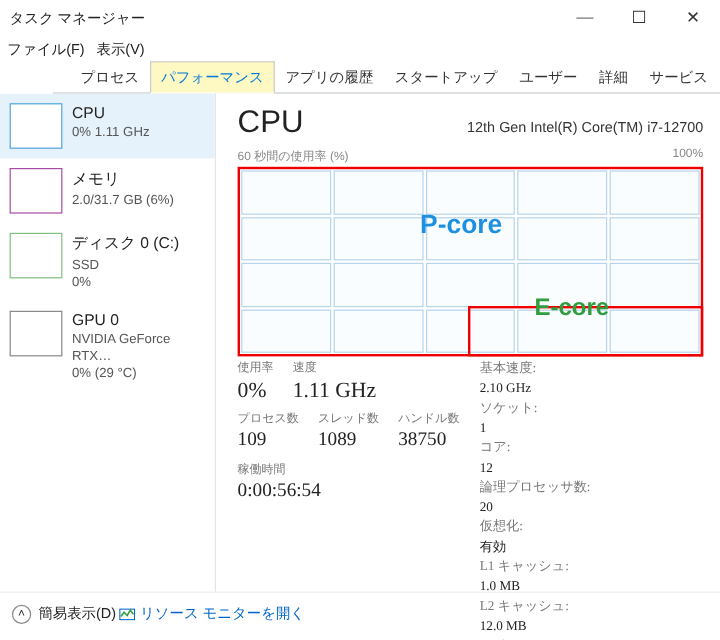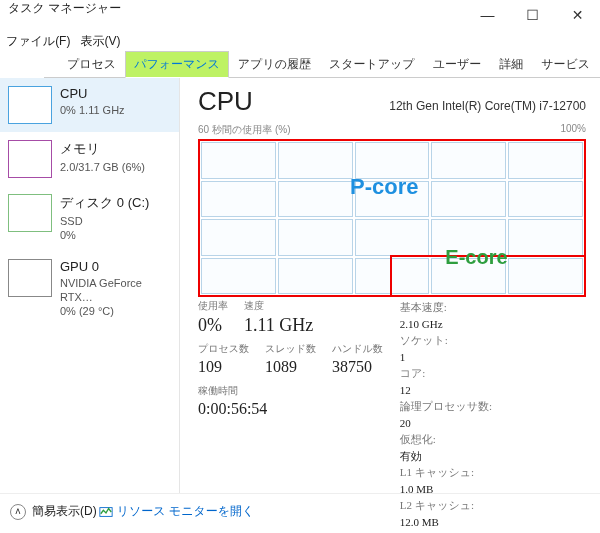--- a/index.html
+++ b/index.html
@@ -1,25 +1,25 @@
 <!DOCTYPE html>
 <html><head>
 <meta charset="utf-8">
 <style>
   * { box-sizing: border-box; margin: 0; padding: 0; }
   body { font-family: "Yu Gothic UI", "Meiryo", sans-serif; font-size: 12px; color: #222; background: #fff; width: 600px; height: 533px; overflow: hidden; }
-  .titlebar { display: flex; align-items: flex-start; height: 30px; padding-left: 8px; }
+  .titlebar { display: flex; align-items: center; height: 30px; padding-left: 8px; font-family: Liberation Serif, serif; }
   .titlebar-title { font-size: 12px; flex: 1; }
   .win-controls { display: flex; }
   .win-btn { width: 45px; height: 30px; display: flex; align-items: center; justify-content: center; font-size: 14px; color: #333; }
   .menubar { display: flex; padding-left: 6px; height: 22px; align-items: center; }
   .menubar span { margin-right: 10px; font-size: 12px; }
   .tabbar { display: flex; border-bottom: 1px solid #ccc; padding-left: 14px; height: 26px; align-items: flex-end; margin-left: 44px; }
   .tab { padding: 4px 8px; font-size: 12px; color: #333; border: 1px solid transparent; border-bottom: none; cursor: default; }
-  .tab.active { border: 1px solid #ccc; border-bottom: 1px solid #fff; background: #bef264; margin-bottom: -1px; color: #0078d7; }
+  .tab.active { border: 1px solid #ccc; border-bottom: 1px solid #fff; background: #fef9c3; margin-bottom: -1px; color: #0078d7; }
   .body { display: flex; height: 415px; }
   .sidebar { width: 180px; border-right: 1px solid #e5e5e5; overflow-y: auto; }
   .side-item { display: flex; padding: 8px 8px; border-bottom: none; cursor: default; }
   .side-item.active { background: #e6f2fb; }
   .thumb { width: 44px; height: 38px; border: 1px solid; margin-right: 8px; flex-shrink: 0; background: #fff; }
   .thumb.cpu { border-color: #4aa3df; }
   .thumb.mem { border-color: #a64ca6; }
   .thumb.disk { border-color: #7fbf7f; }
   .thumb.gpu { border-color: #888; }
   .side-text .title { font-size: 13px; }

